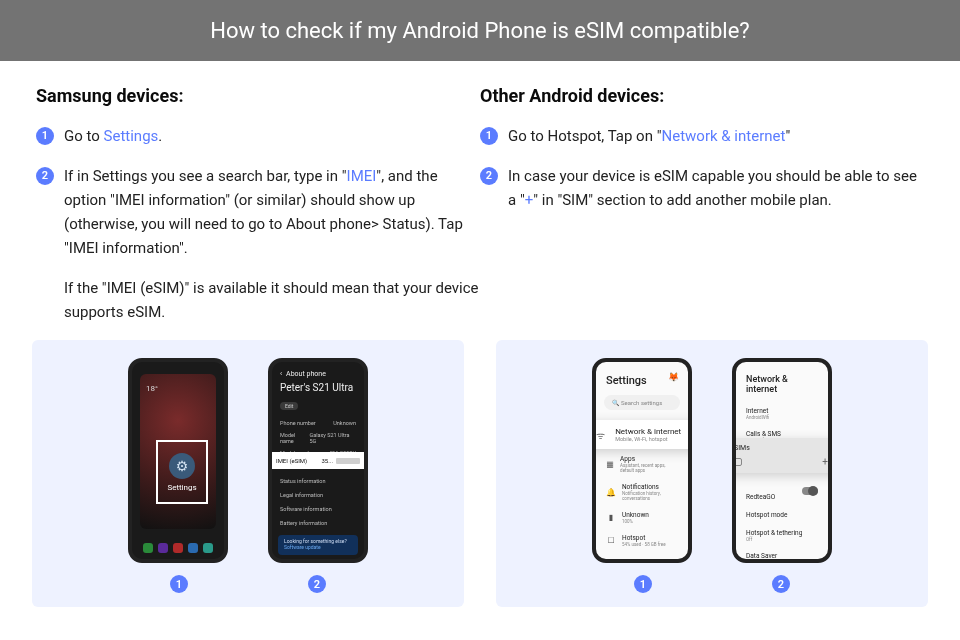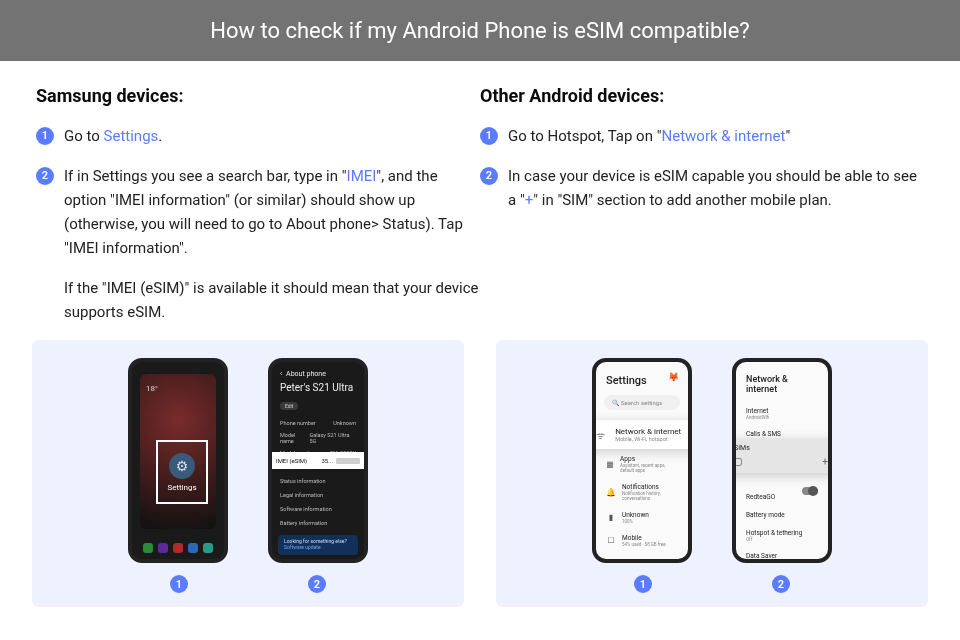--- a/index.html
+++ b/index.html
@@ -332,21 +332,21 @@
         <div class="p3-row">
             <span class="ic">▮</span>
             <span class="txt">
               <div class="t">Unknown</div>
               <div class="s">100%</div>
             </span>
           </div>
         <div class="p3-row">
             <span class="ic">☐</span>
             <span class="txt">
-              <div class="t">Mobile</div>
+              <div class="t">Hotspot</div>
               <div class="s">54% used · 58 GB free</div>
             </span>
           </div>
         <div class="p3-row">
             <span class="ic">♪</span>
             <span class="txt">
               <div class="t">Sound &amp; vibration</div>
             </span>
           </div>
       </div>
@@ -367,21 +367,21 @@
             <span class="sq"></span>
             <span class="bar"></span>
             <span class="plus">+</span>
           </div>
         </div>
         <div style="height:40px"></div>
         <div class="p4-row">
             <div class="t">RedteaGO</div>
           </div>
         <div class="p4-row">
-            <div class="t">Battery mode</div>
+            <div class="t">Hotspot mode</div>
           </div>
         <span class="p4-toggle"></span>
         <div class="p4-row">
             <div class="t">Hotspot &amp; tethering</div>
             <div class="s">Off</div>
           </div>
         <div class="p4-row">
             <div class="t">Data Saver</div>
             <div class="s">Off</div>
           </div>

